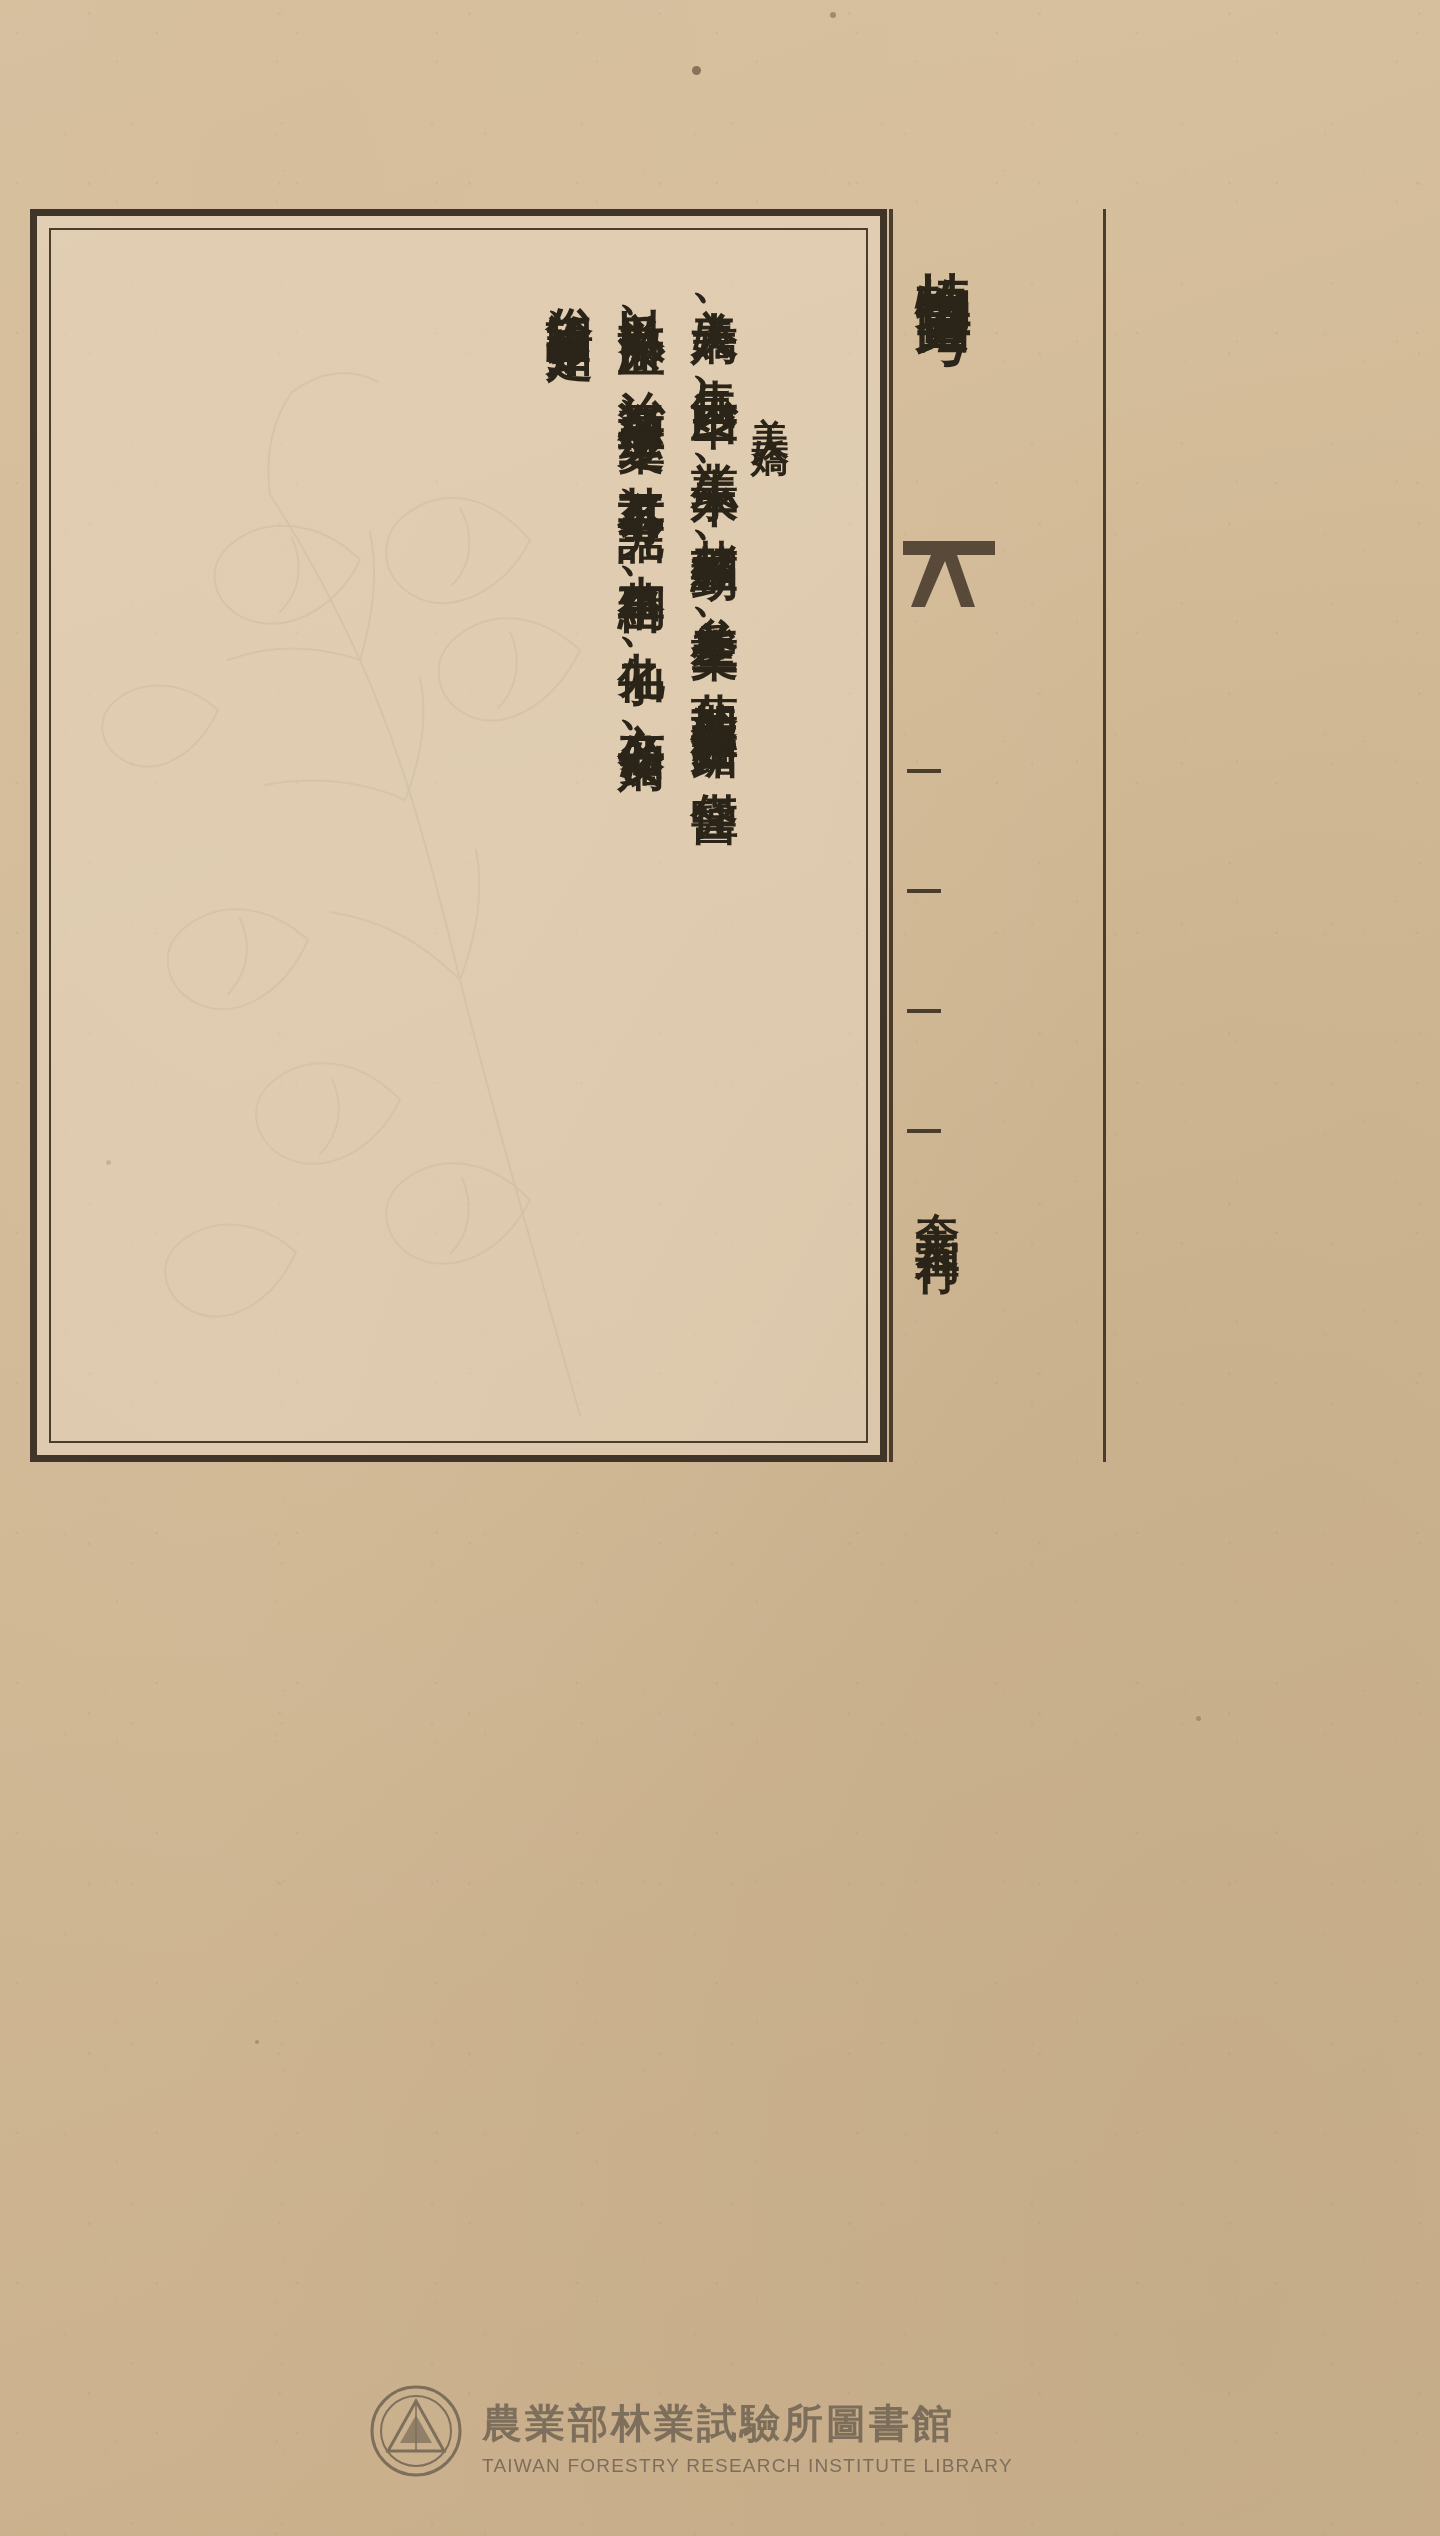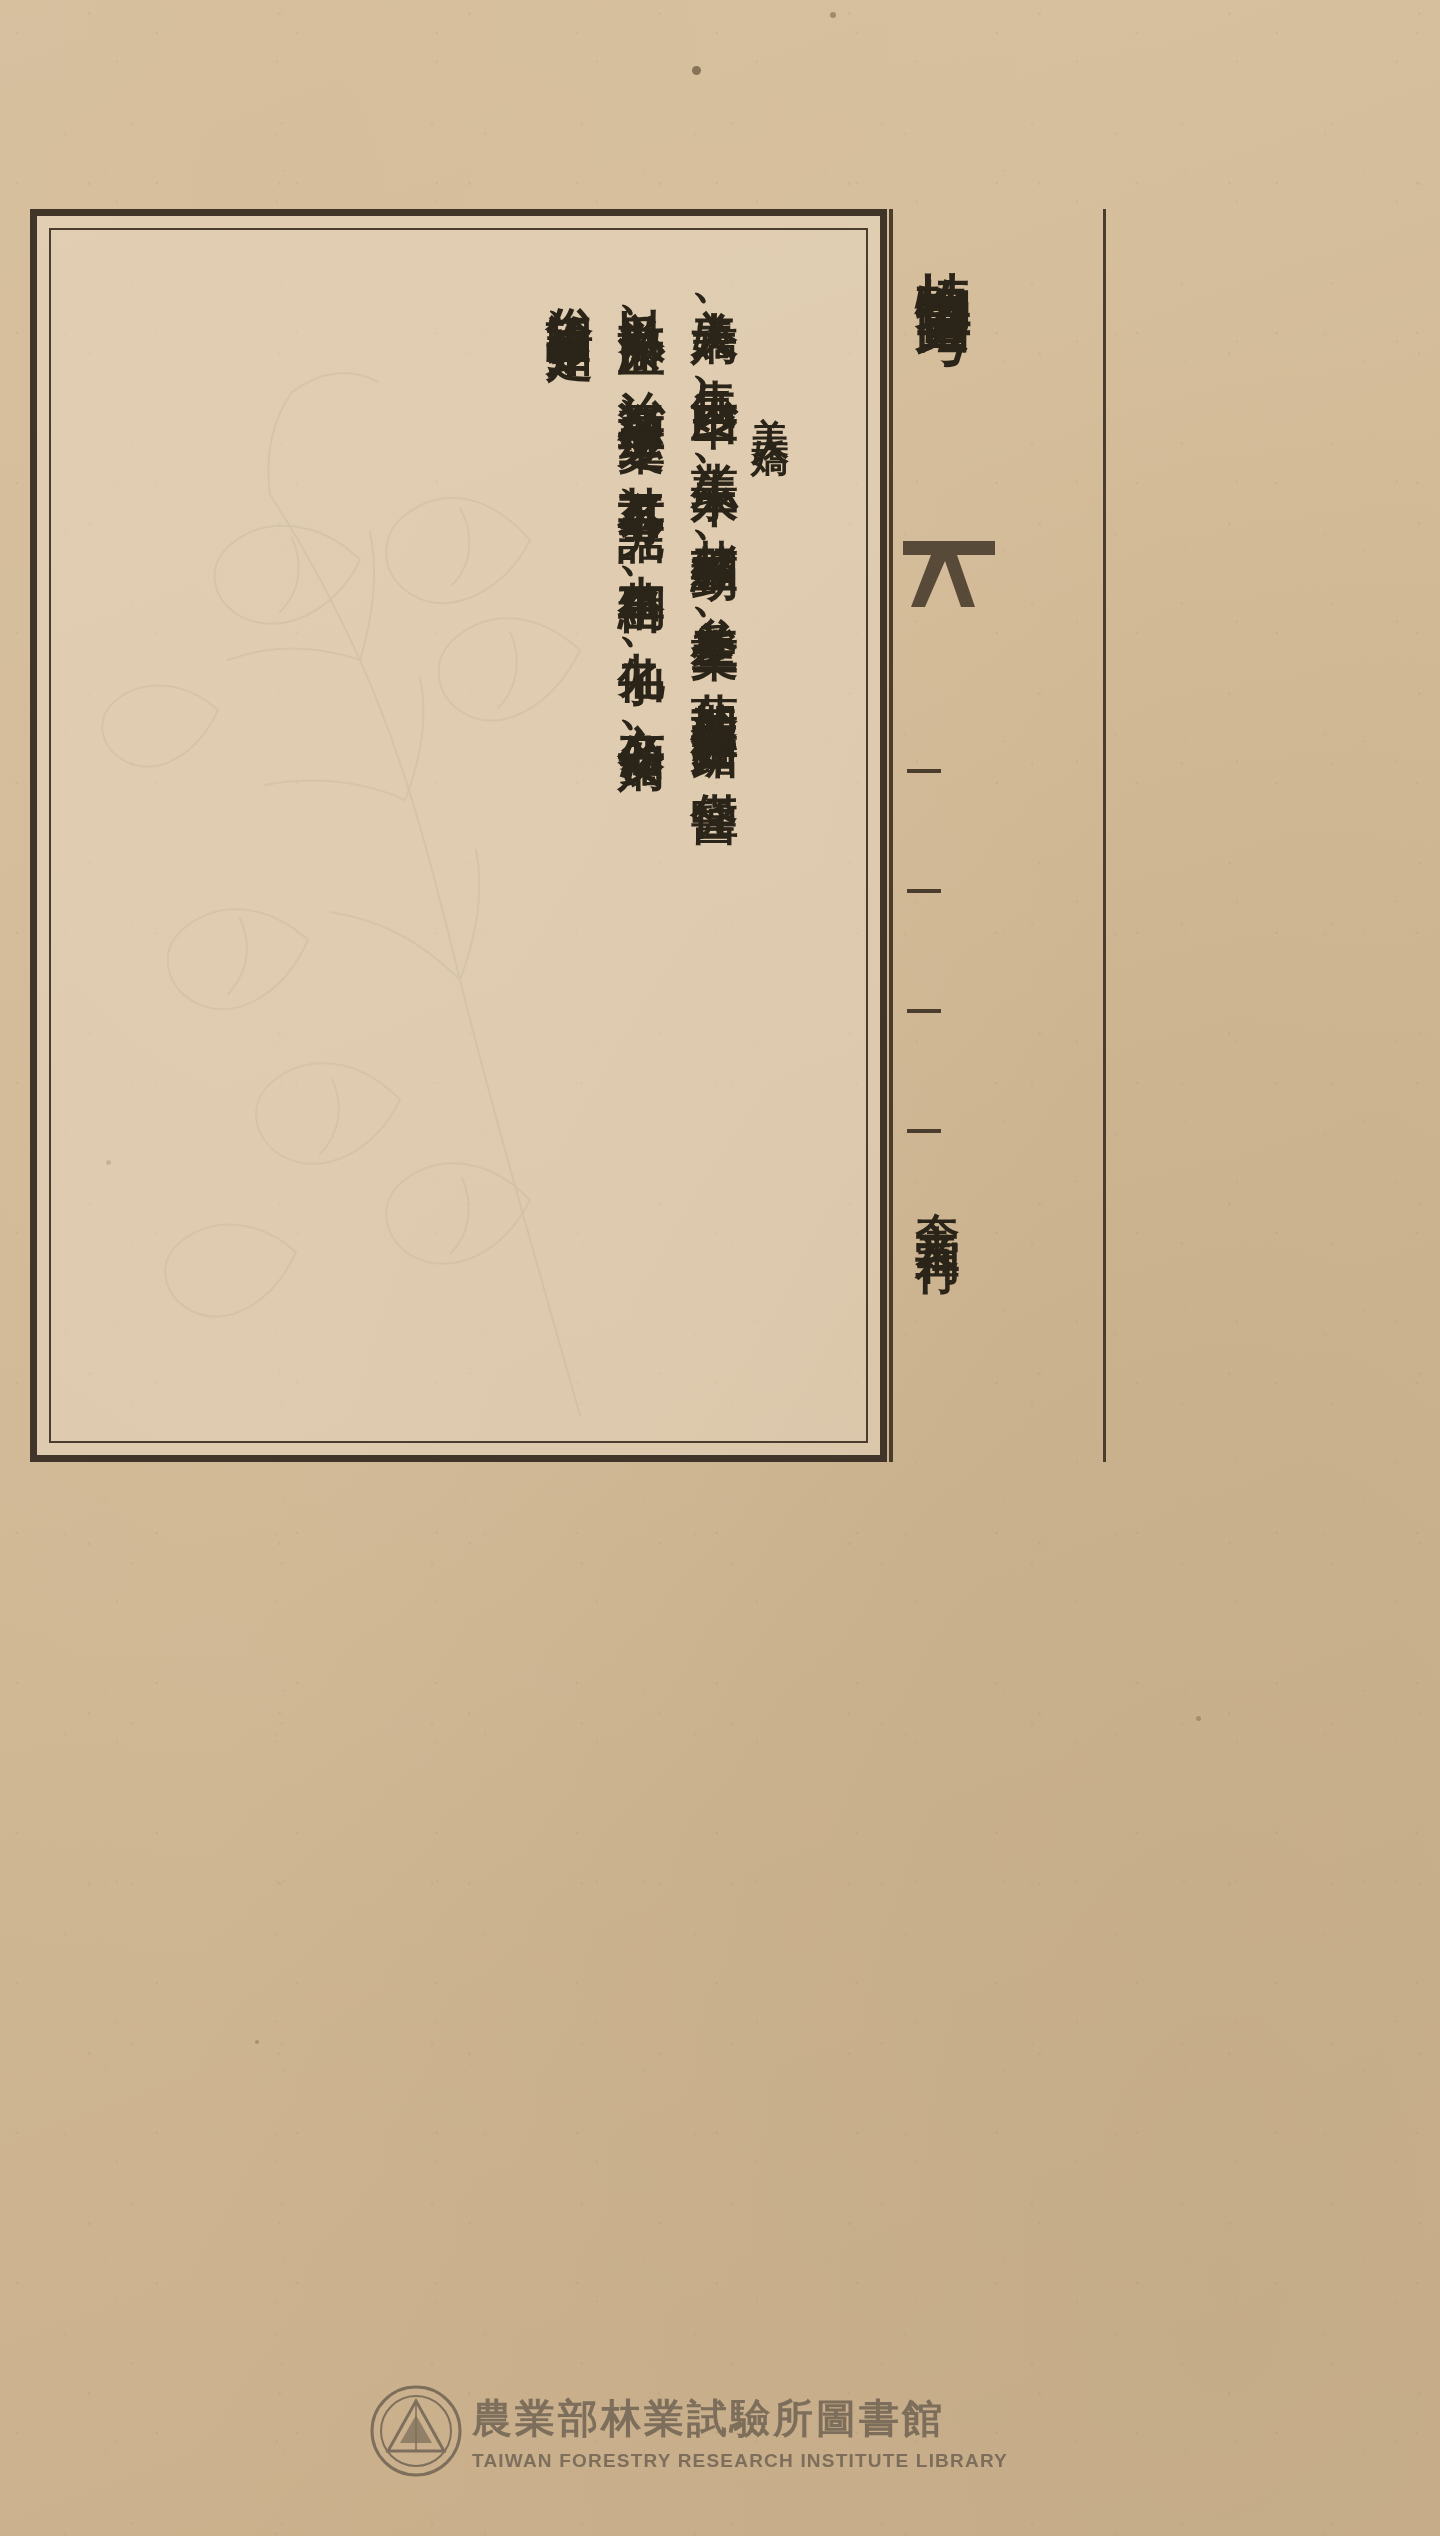--- a/index.html
+++ b/index.html
@@ -197,22 +197,22 @@
     letter-spacing: 10px;
     white-space: nowrap;
   }
 
   
   #stamp {
     position: absolute;
     left: 370px;
     top: 2385px;
     display: flex;
-    align-items: center;
-    gap: 10px;
+    align-items: flex-end;
+    gap: 20px;
     opacity: .82;
   }
   #stamp-seal {
     width: 92px;
     height: 92px;
     flex: 0 0 92px;
     position: relative;
   }
   #stamp-text {
     display: flex;
@@ -223,21 +223,21 @@
     font-family: "DejaVu Serif", serif;
     font-size: 40px;
     font-weight: 700;
     color: #6d6152;
     letter-spacing: 3px;
     white-space: nowrap;
   }
   #stamp-en {
     font-family: "Liberation Sans", sans-serif;
     font-size: 19px;
-    font-weight: 700;
+    font-weight: 400;
     color: #6d6152;
     letter-spacing: 1.2px;
     white-space: nowrap;
   }
 </style>
 </head>
 <body>
 
 <div id="page">
 

